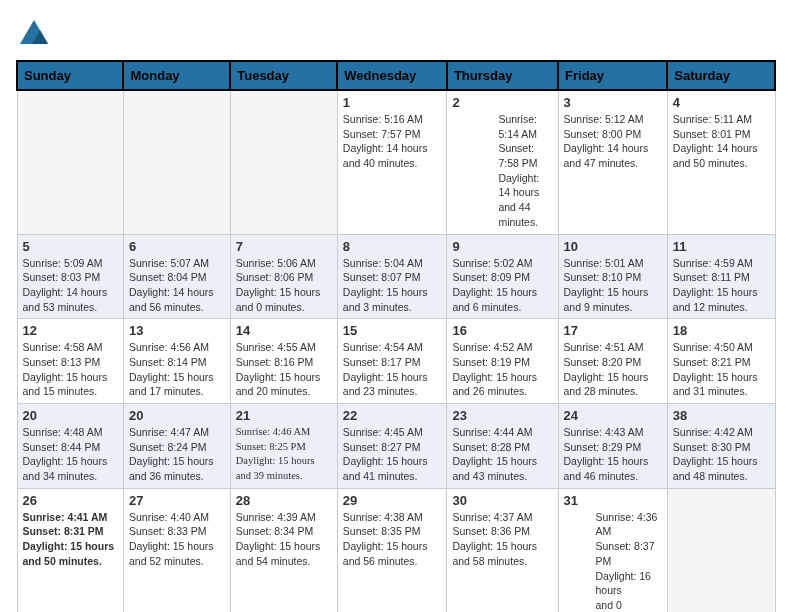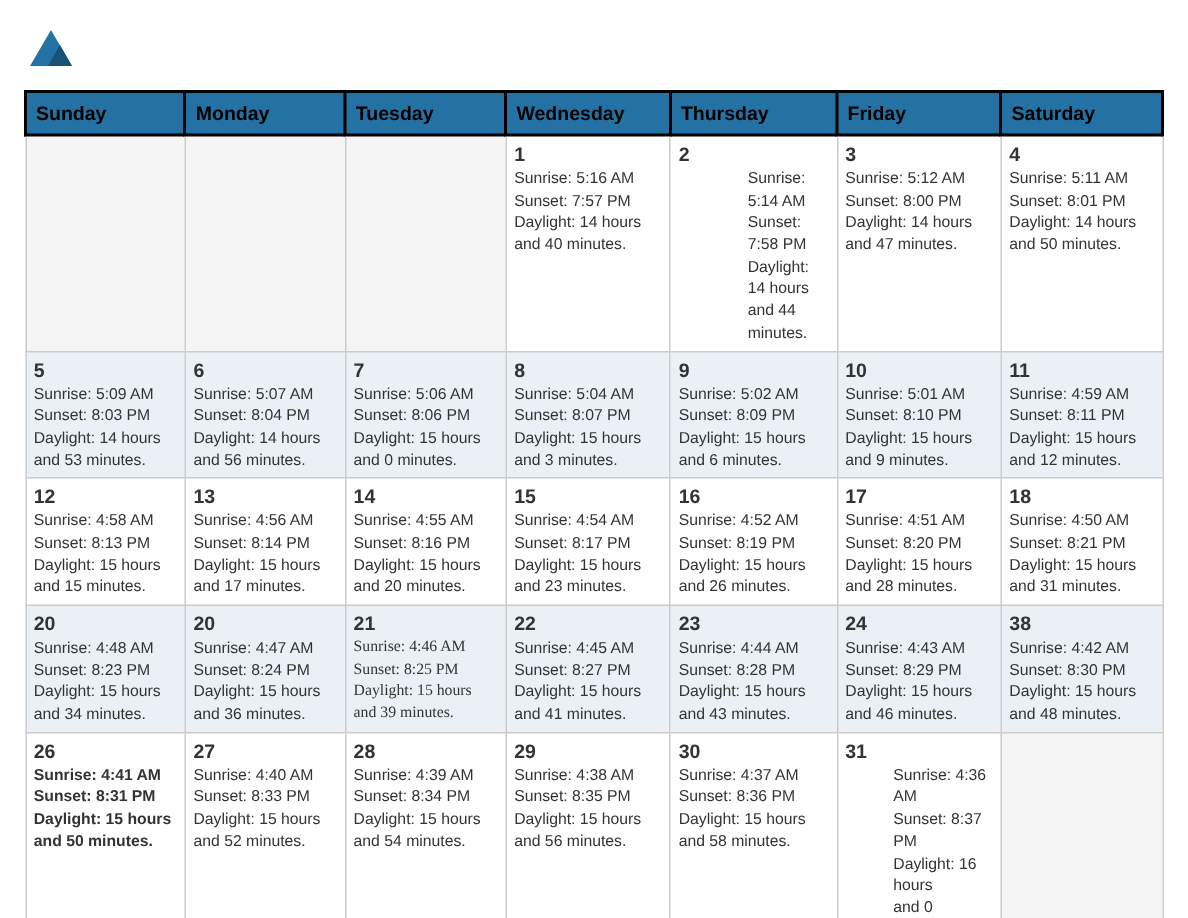--- a/index.html
+++ b/index.html
@@ -257,21 +257,21 @@
           <div class="day-info" style="white-space: pre-line;">Sunrise: 4:50 AM
 Sunset: 8:21 PM
 Daylight: 15 hours
 and 31 minutes.</div>
         </td>
       </tr>
       <tr class="row-shade">
         <td>
           <div class="day-num">20</div>
           <div class="day-info" style="white-space: pre-line;">Sunrise: 4:48 AM
-Sunset: 8:23 PM
+Sunset: 8:44 PM
 Daylight: 15 hours
 and 34 minutes.</div>
         </td>
         <td>
           <div class="day-num">20</div>
           <div class="day-info" style="white-space: pre-line;">Sunrise: 4:47 AM
 Sunset: 8:24 PM
 Daylight: 15 hours
 and 36 minutes.</div>
         </td>

